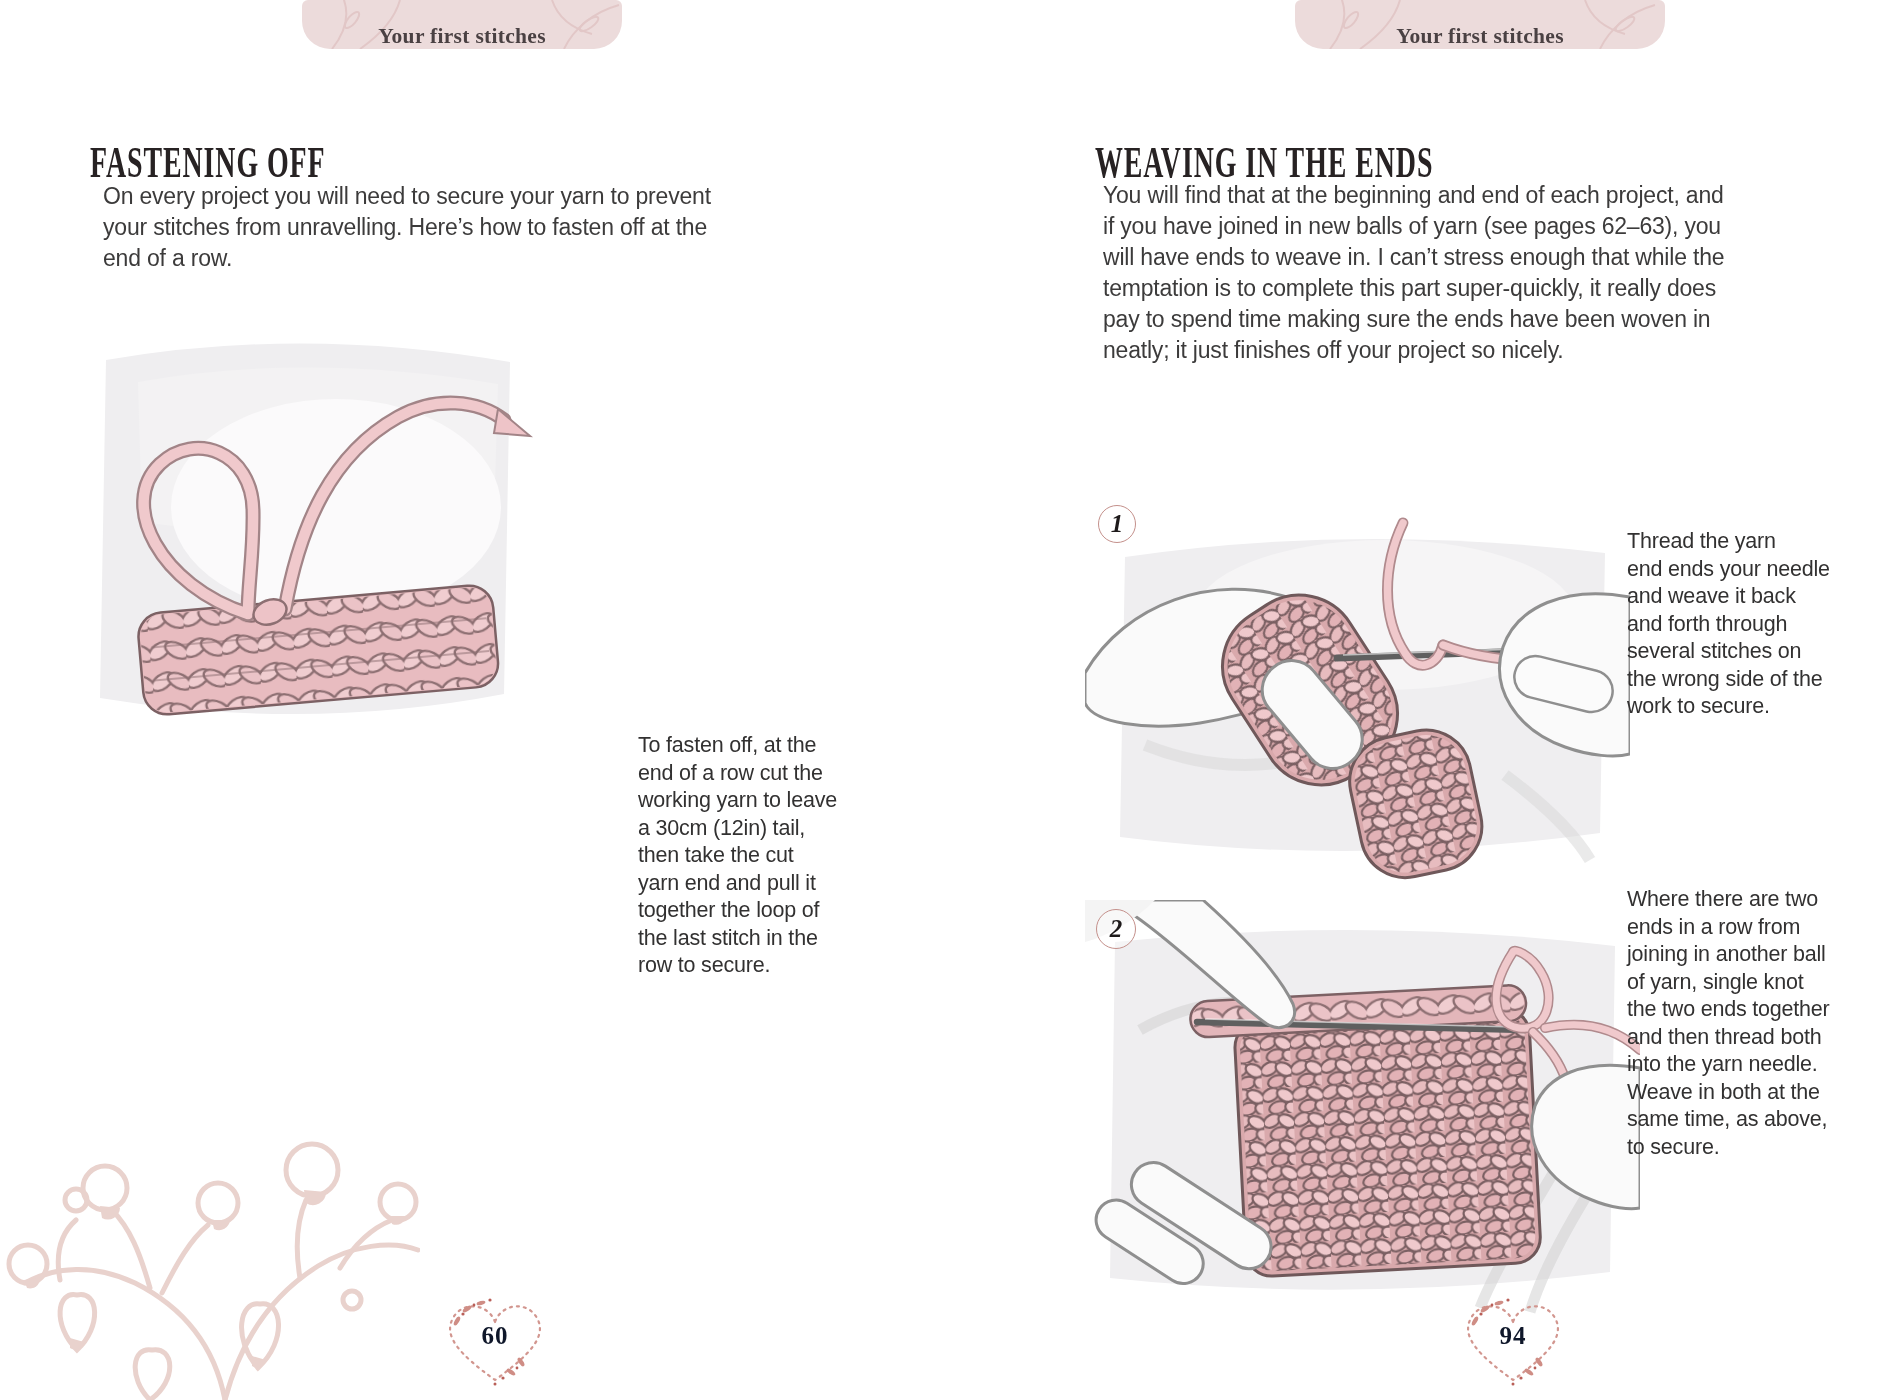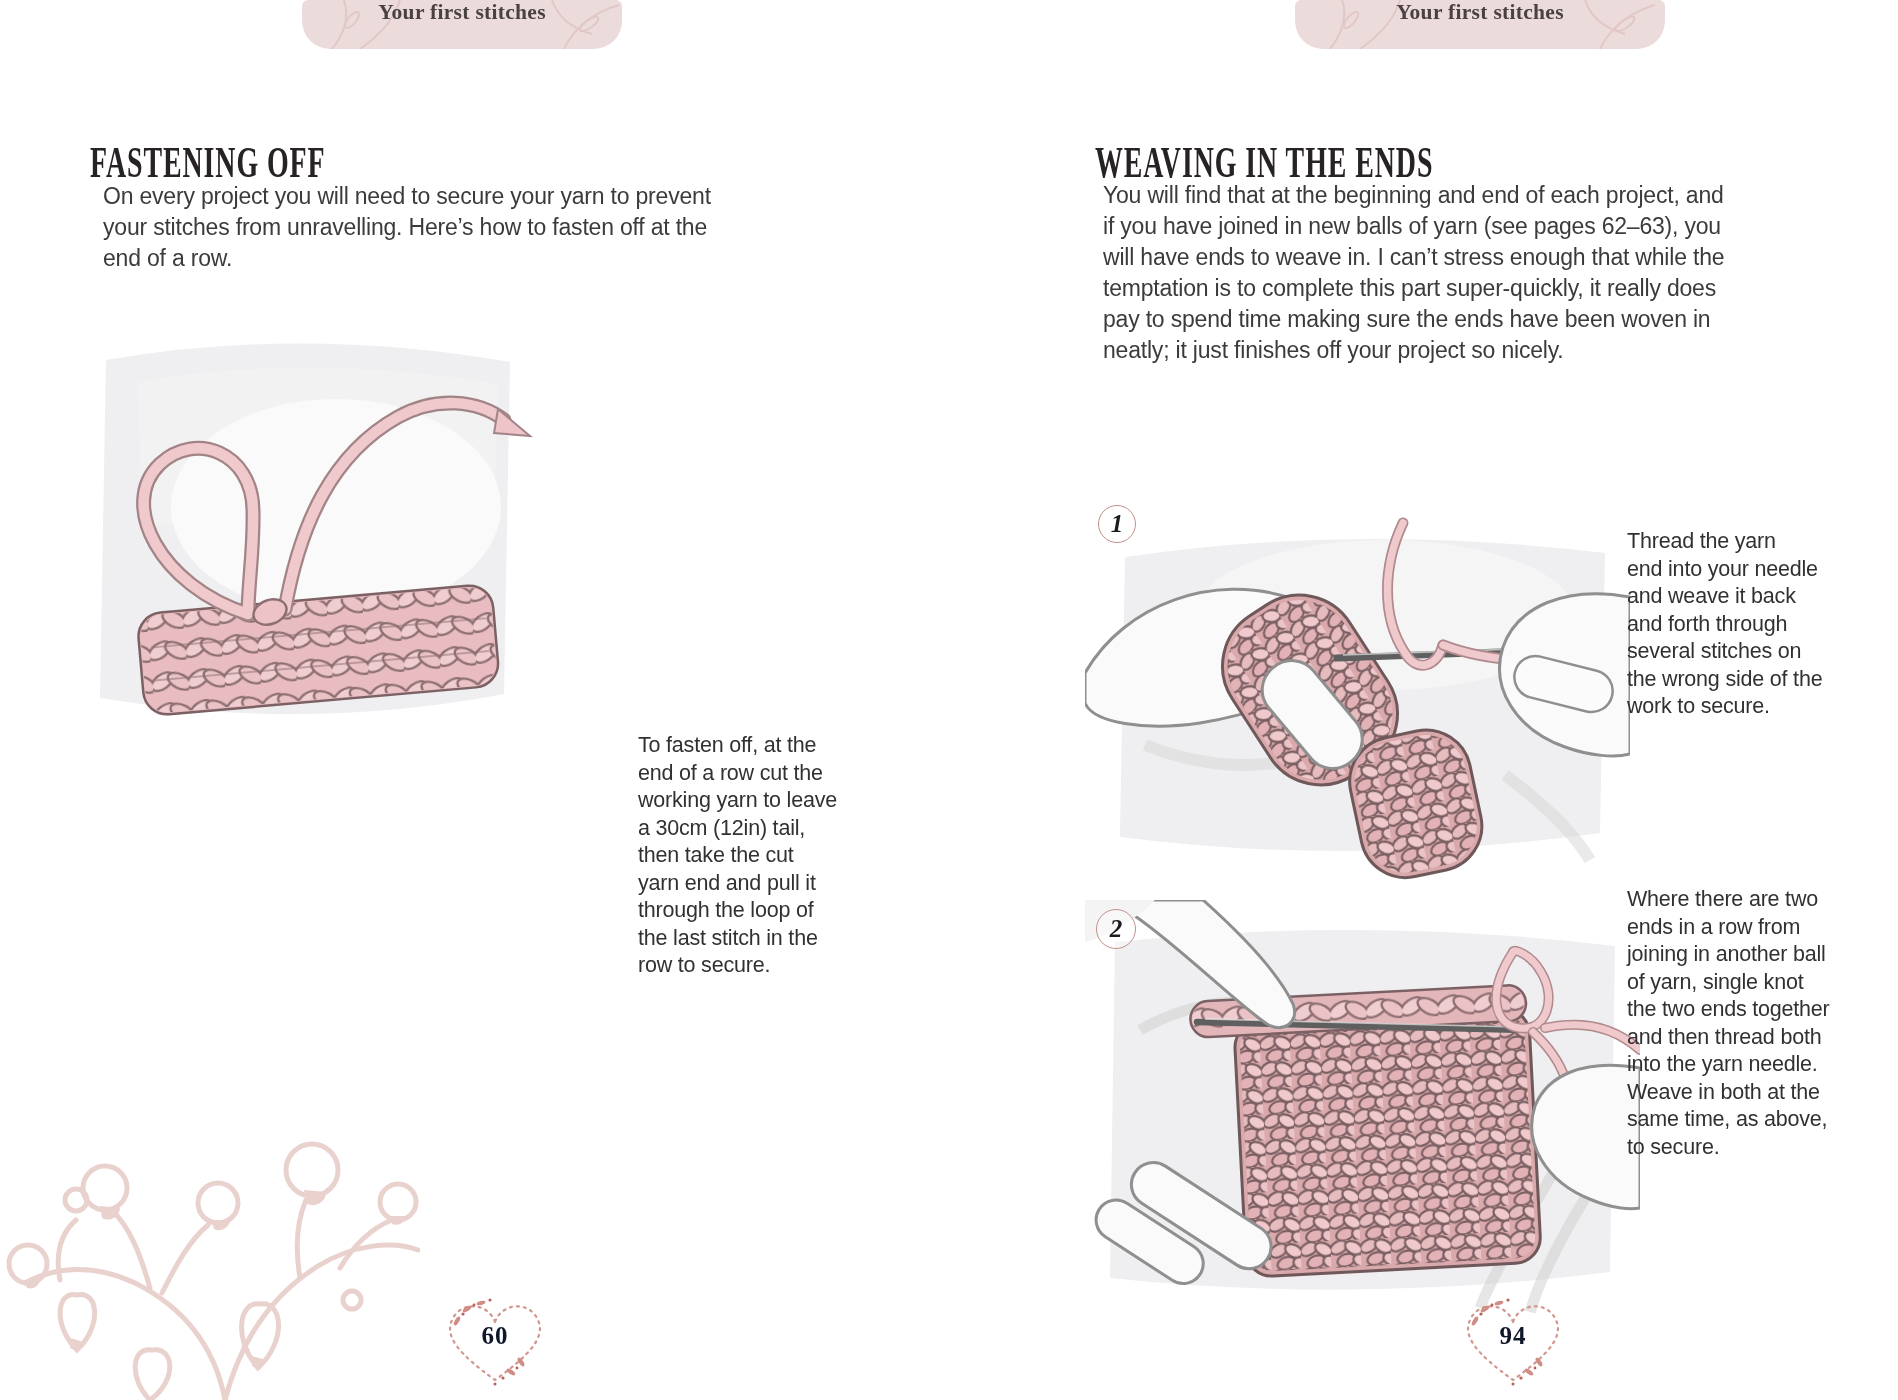--- a/index.html
+++ b/index.html
@@ -3,21 +3,21 @@
 <meta charset="utf-8">
 <style>
   html,body{margin:0;padding:0;background:#ffffff;}
   #spread{
     position:relative;width:1898px;height:1400px;background:#ffffff;overflow:hidden;
     font-family:"Liberation Sans",sans-serif;color:#3c3b3b;
   }
   
   .tab{
     position:absolute;top:0;height:49px;background:#ecdbdb;
-    border-radius:6px 6px 28px 28px;display:flex;align-items:flex-start;justify-content:center;
+    border-radius:6px 6px 28px 28px;display:flex;align-items:flex-end;justify-content:center;
     overflow:hidden;
   }
   .tab svg{position:absolute;inset:0;width:100%;height:100%;}
   .tab-label{
     position:relative;font-family:"Liberation Serif",serif;font-weight:bold;
     font-size:21.5px;color:#4a4143;letter-spacing:.3px;
   }
   
   .heading{
     position:absolute;font-family:"Liberation Serif",serif;font-weight:bold;
@@ -111,21 +111,21 @@
       <polygon points="420,97 452,124 416,121" fill="#eec4c8" stroke="#a28487" stroke-width="2"></polygon>
       <ellipse cx="192" cy="300" rx="17" ry="12" fill="#edc3c7" stroke="#8d6f72" stroke-width="2.5" transform="rotate(-20 192 300)"></ellipse>
     </svg>
 
     <p class="caption" style="left:638px;top:732px;margin:0;width:240px;">To fasten off, at the
 end of a row cut the
 working yarn to leave
 a 30cm (12in) tail,
 then take the cut
 yarn end and pull it
-through the loop of
+together the loop of
 the last stitch in the
 row to secure.</p>
 
     <svg class="illu" style="left:0;top:1038px;" width="420" height="362" viewBox="0 0 420 362">
       <g fill="none" stroke="#e9d2cd" stroke-width="5" stroke-linecap="round">
         <path d="M225,362 C215,310 185,270 135,245 C95,226 55,228 25,245"></path>
         <path d="M225,362 C240,305 270,258 318,228 C352,207 392,202 418,212"></path>
         <path d="M150,250 C140,215 130,190 112,172"></path>
         <path d="M162,255 C177,225 190,202 208,187"></path>
         <path d="M300,240 C295,210 296,185 306,162"></path>
@@ -232,21 +232,21 @@
       <g transform="rotate(14 470 190)">
         <rect x="428" y="166" width="100" height="42" rx="21" fill="#fbfbfb" stroke="#8f8f8f" stroke-width="2.5"></rect>
       </g>
     </svg>
 
     <div class="step-marker" style="left:1098px;top:505px;">
       <span>1</span>
     </div>
 
     <p class="caption" style="left:1627px;top:528px;margin:0;width:240px;">Thread the yarn
-end into your needle
+end ends your needle
 and weave it back
 and forth through
 several stitches on
 the wrong side of the
 work to secure.</p>
 
     <svg class="illu" style="left:1085px;top:900px;" width="555" height="418" viewBox="0 0 555 418">
       <path d="M30,42 Q280,16 530,46 L525,372 Q270,404 25,378 Z" fill="#efeef0"></path>
       <g stroke="#d2d2d2" stroke-width="11" opacity=".55" fill="none">
         <path d="M470,270 C440,320 410,370 395,408"></path>

